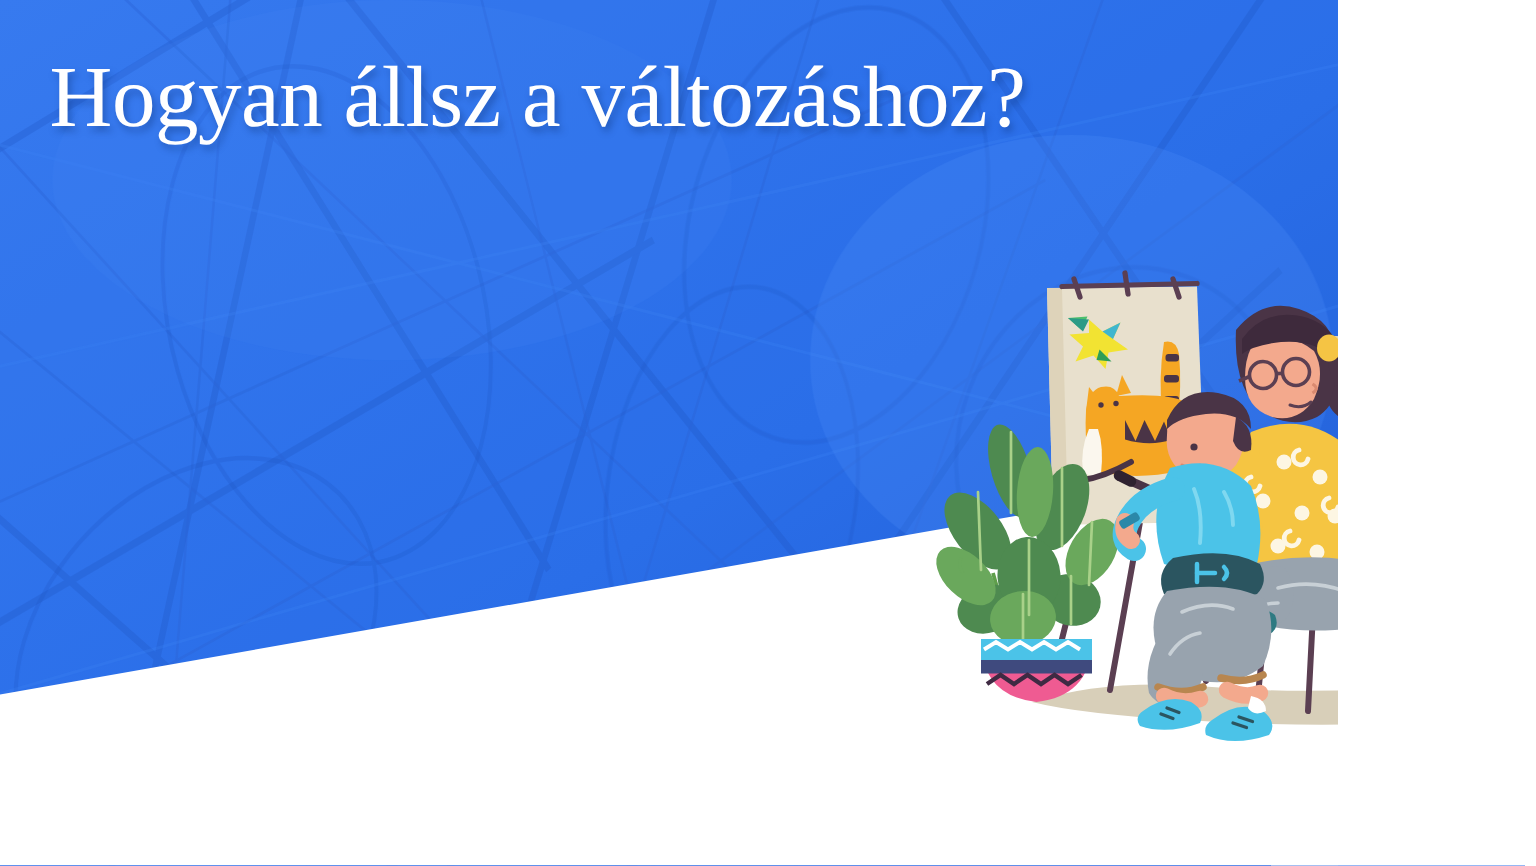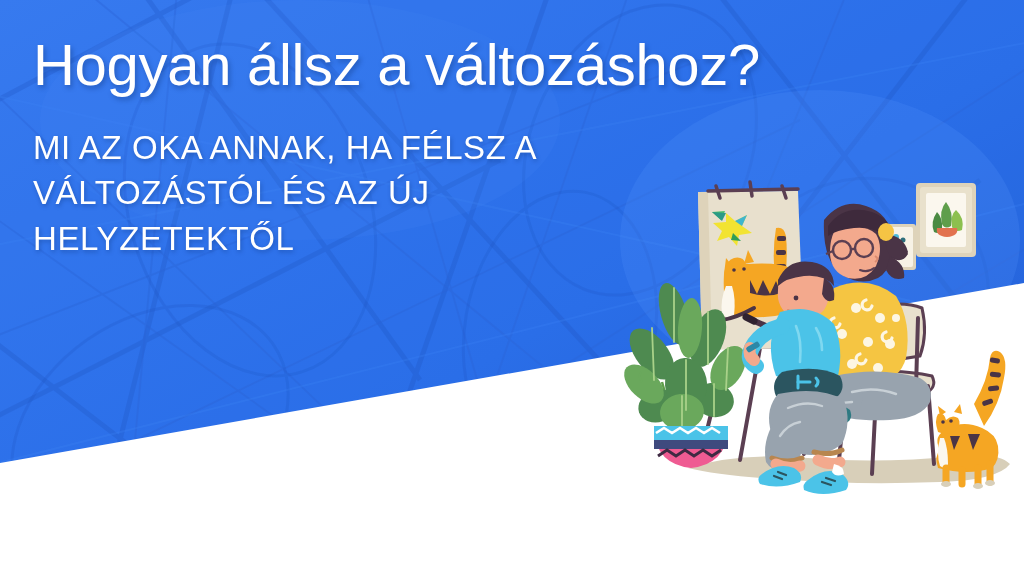--- a/index.html
+++ b/index.html
@@ -3,22 +3,23 @@
 <meta charset="utf-8">
 <title>Hogyan állsz a változáshoz?</title>
 <style>
   html,body{margin:0;padding:0;}
   body{
     width:1024px;height:577px;overflow:hidden;
     font-family:"Liberation Sans","DejaVu Sans",sans-serif;
     background:#ffffff;
   }
   .banner{
-    position:relative;width:1024px;height:577px;overflow:hidden;
+    position:relative;width:892px;height:577px;overflow:hidden;
     background:#ffffff;
+    font-family:Liberation Serif, serif;
   }
   
   .bg-blue{
     position:absolute;inset:0;
     background:#2b6ee8;
   }
   .bg-texture{
     position:absolute;inset:0;
     opacity:.85;
   }
@@ -403,16 +404,15 @@
           <ellipse cx="350" cy="318" rx="5" ry="3"></ellipse>
           <ellipse cx="362" cy="315" rx="5" ry="3"></ellipse>
         </g>
       </g>
 
     </svg>
   </div>
 
   <div class="text-block">
     <h1 class="title">Hogyan állsz a változáshoz?</h1>
-    <p class="subtitle">MI AZ OKA ANNAK, HA FÉLSZ A VÁLTOZÁSTÓL ÉS AZ ÚJ HELYZETEKTŐL</p>
   </div>
 
 </div>
 
 </body></html>

